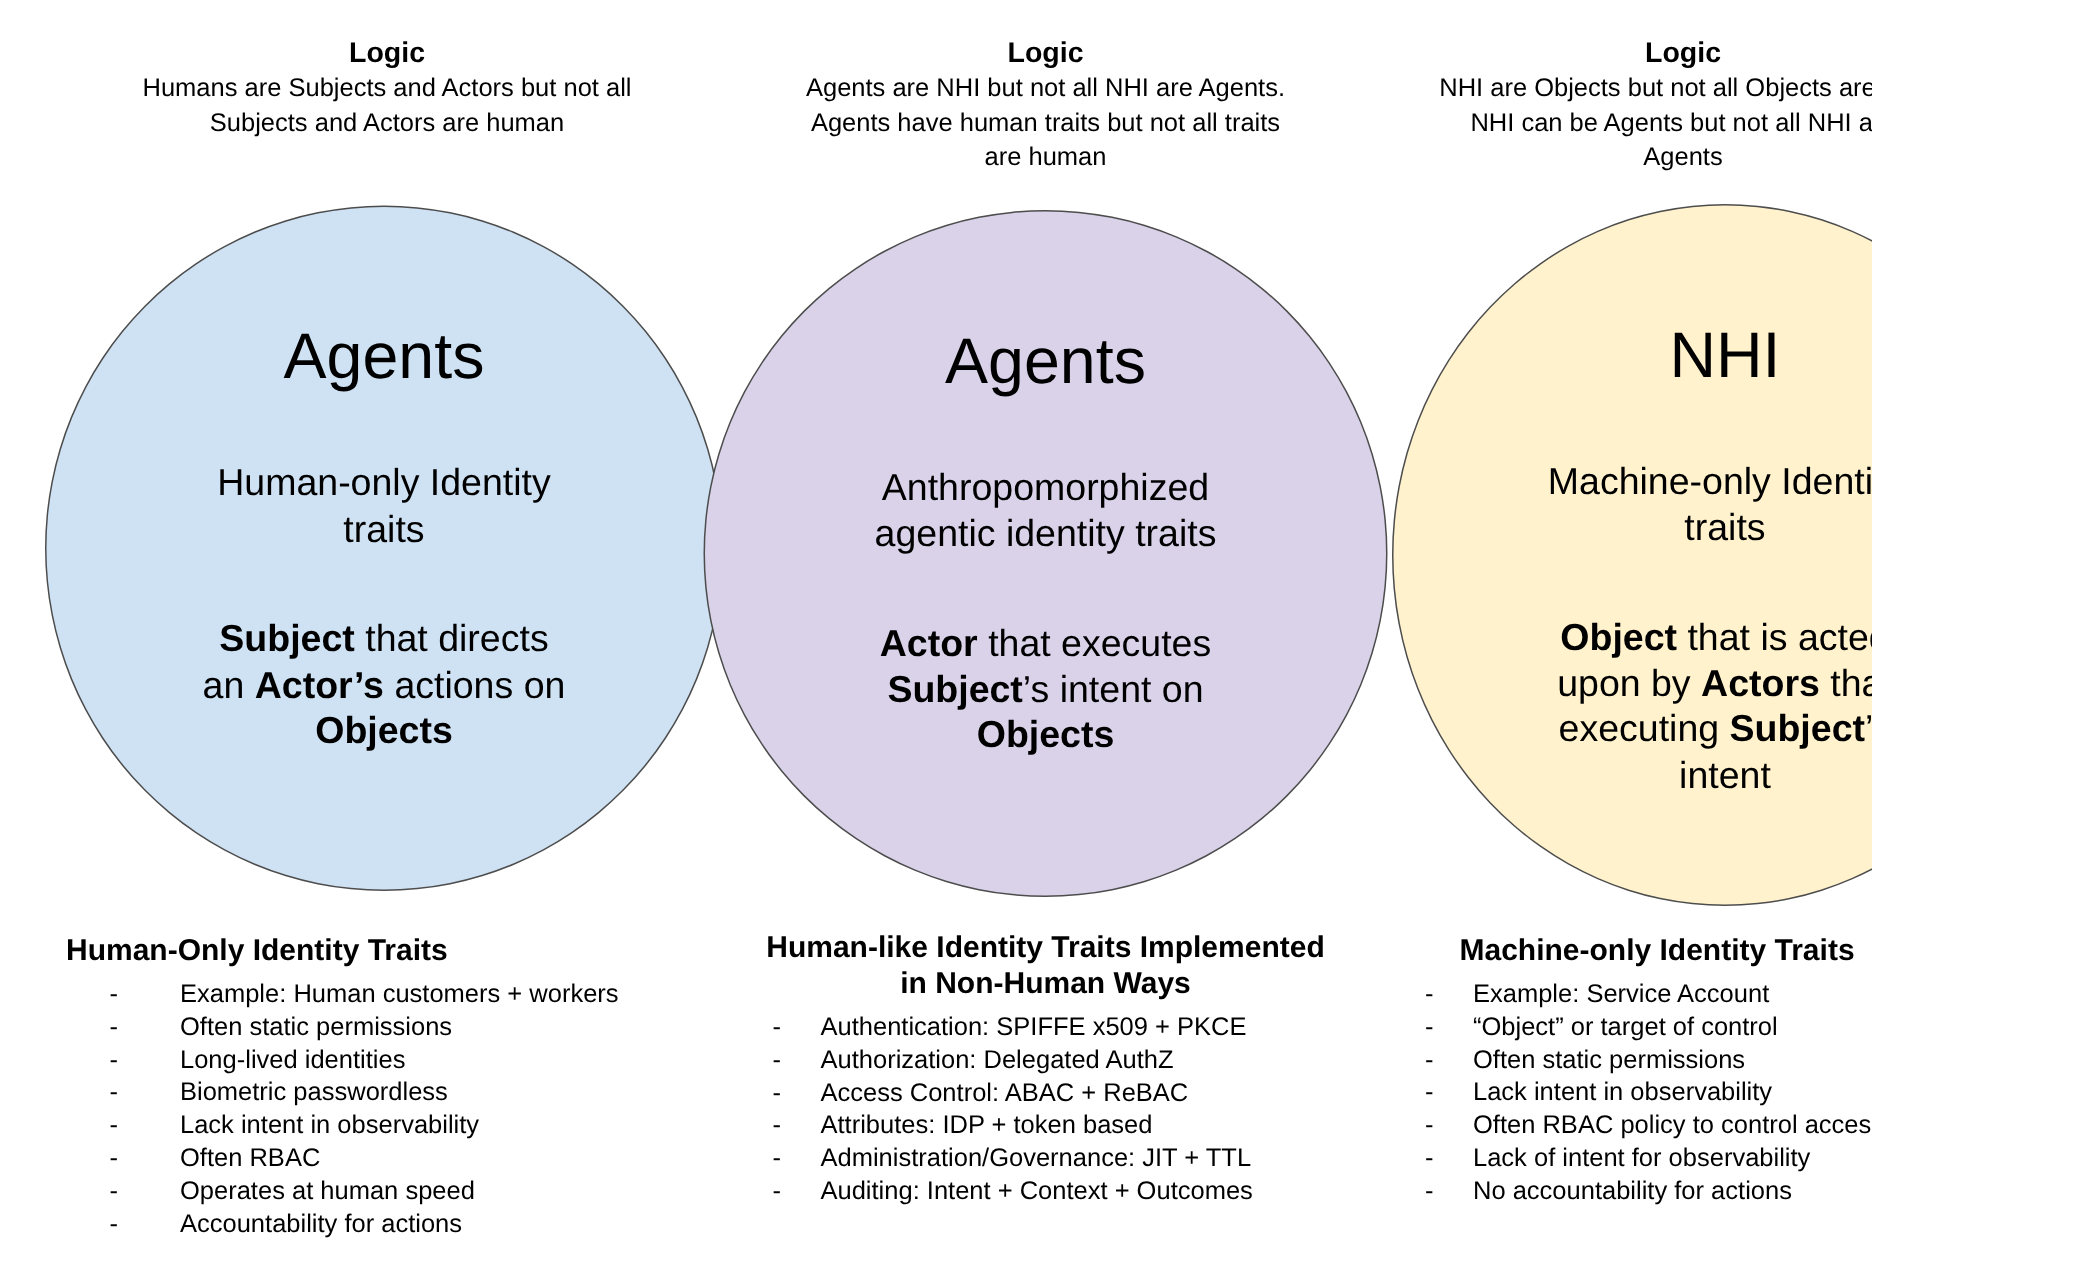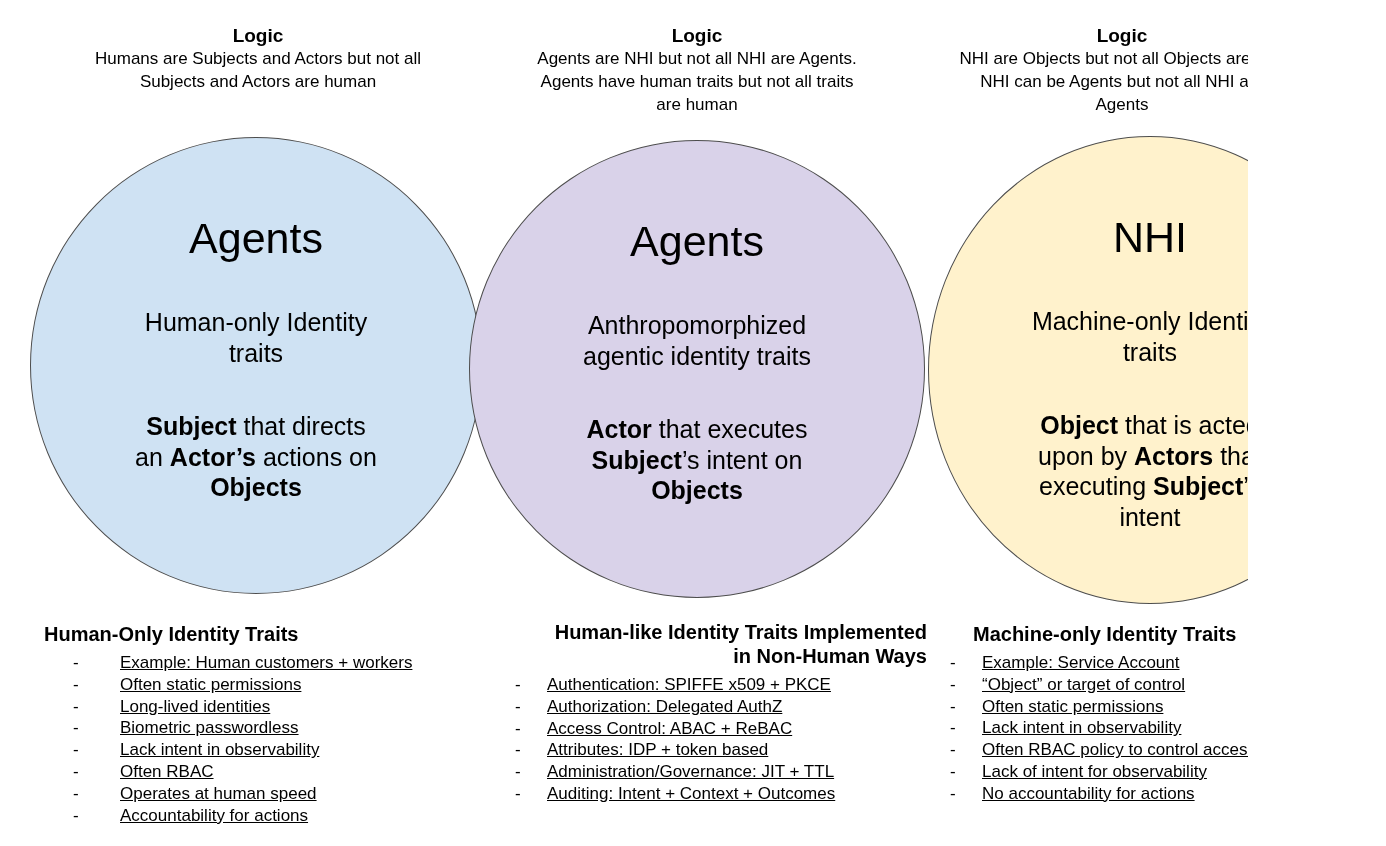--- a/index.html
+++ b/index.html
@@ -58,28 +58,28 @@
   
   .traits{position:absolute;}
   .traits.t0{left:44px;top:622px;width:420px;}
   .traits.t1{left:467px;top:620px;width:460px;}
   .traits.t2{left:940px;top:622px;width:440px;}
   .traits-heading{
     font-size:20px;font-weight:bold;line-height:1.2;
     margin:0 0 6px 0;
     white-space:pre-line;
   }
-  .traits.t1 .traits-heading{text-align:right;}
+  .traits.t1 .traits-heading{text-align:center;}
   .traits.t2 .traits-heading{margin-left:33px;}
   .traits ul{
     list-style:none;
     margin:0;padding:0;
     font-size:17px;line-height:21.8px;
   }
-  .traits li{position:relative;text-decoration:underline;}
+  .traits li{position:relative;}
   .traits li::before{content:"-";position:absolute;}
   .traits.t0 li{padding-left:76px;}
   .traits.t0 li::before{left:29px;}
   .traits.t1 li{padding-left:80px;}
   .traits.t1 li::before{left:48px;}
   .traits.t2 li{padding-left:42px;}
   .traits.t2 li::before{left:10px;}
 </style>
 </head>
 <body>

